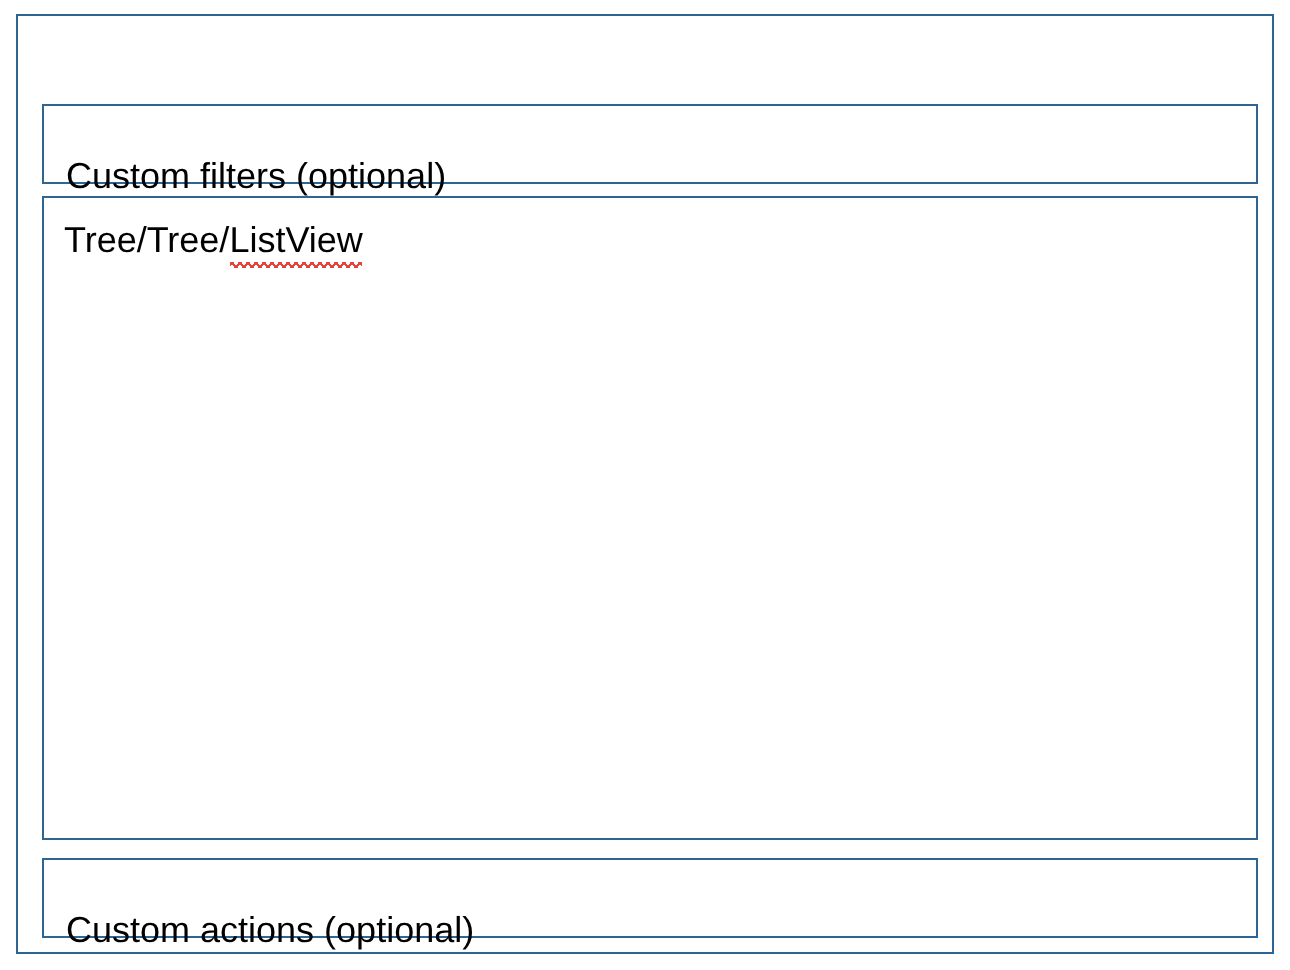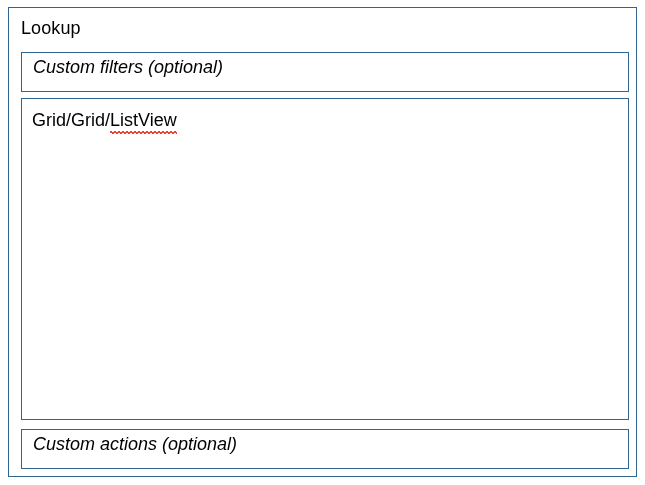--- a/index.html
+++ b/index.html
@@ -78,23 +78,22 @@
   
   .region-label {
     position: absolute;
     font-size: 18px;
     line-height: 22px;
     color: #000000;
     white-space: nowrap;
   }
 
   .region-label.italic {
-    font-style: italic;
     left: 11px;
-    top: 3px;
+    top: 24px;
   }
 
   .region-label.plain {
     font-style: normal;
     left: 10px;
     top: 10px;
   }
 
   
   .spell-error {
@@ -116,28 +115,27 @@
     background-position: 0 0, 2px 0;
   }
 </style>
 </head>
 <body>
 
 <div id="canvas">
 
   <div class="outer-panel">
 
-    <div class="panel-title">Lookup</div>
 
     <div class="region region-filters">
       <span class="region-label italic">Custom filters (optional)</span>
     </div>
 
     <div class="region region-grid">
-      <span class="region-label plain"><span>Grid/Grid/</span><span class="spell-error">ListView</span></span>
+      <span class="region-label plain"><span>Tree/Tree/</span><span class="spell-error">ListView</span></span>
     </div>
 
     <div class="region region-actions">
       <span class="region-label italic">Custom actions (optional)</span>
     </div>
 
   </div>
 
 </div>
 

